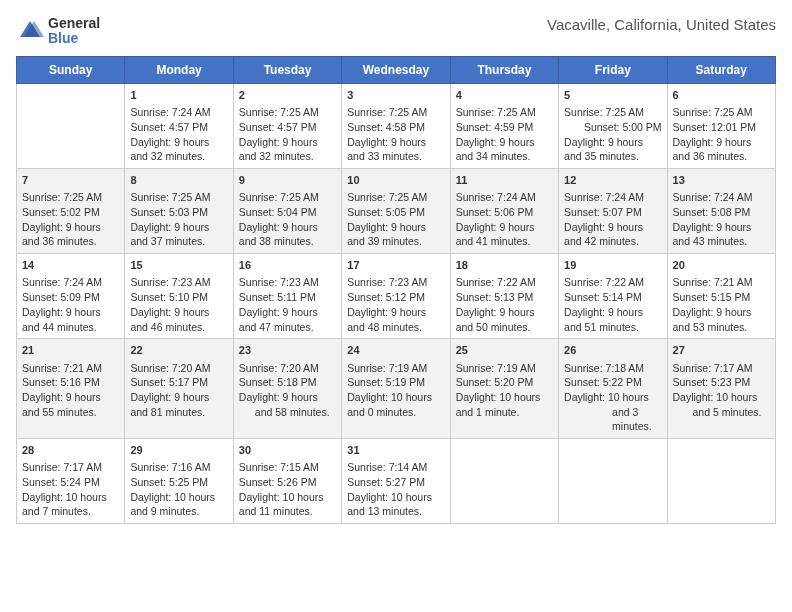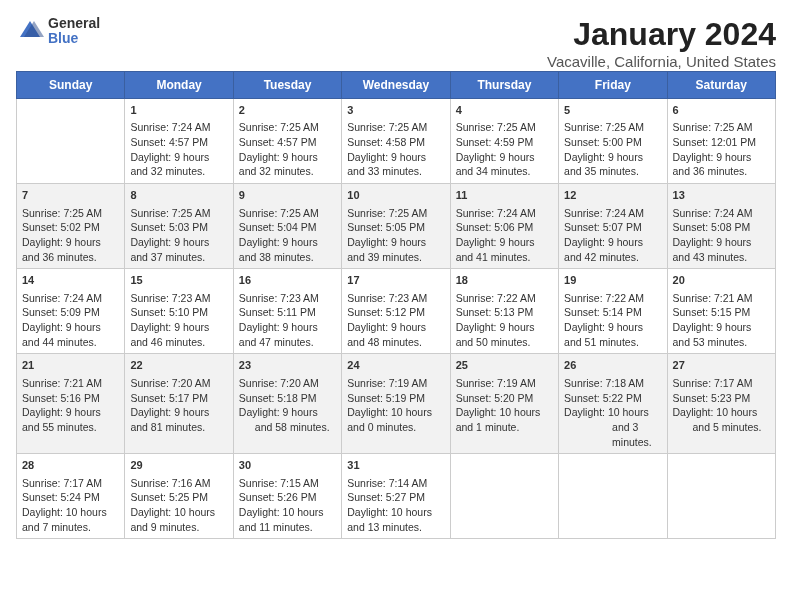--- a/index.html
+++ b/index.html
@@ -7,21 +7,21 @@
       font-family: Arial, sans-serif;
       background: #fff;
       width: 792px;
       min-height: 612px;
       padding: 16px;
     }
     .header-area {
       display: flex;
       justify-content: space-between;
       align-items: flex-start;
-      margin-bottom: 1px;
+      margin-bottom: 9px;
     }
     .logo {
       display: flex;
       align-items: center;
       gap: 4px;
     }
     .logo-text {
       display: flex;
       flex-direction: column;
       line-height: 1.1;
@@ -97,21 +97,20 @@
     <svg class="logo-icon" viewBox="0 0 28 28">
       <polygon points="14,4 24,20 4,20" fill="#4472c4"></polygon>
       <polygon points="18,4 28,20 8,20" fill="#2a4a8a" opacity="0.5"></polygon>
     </svg>
     <div class="logo-text">
       <span class="logo-general">General</span>
       <span class="logo-blue">Blue</span>
     </div>
   </div>
   <div class="title-area">
-    <div class="main-title">January 2024</div>
     <div class="subtitle">Vacaville, California, United States</div>
   </div>
 </div>
 
 <table>
   <thead>
     <tr>
     <th>Sunday</th>
         <th>Monday</th>
         <th>Tuesday</th>
@@ -148,21 +147,21 @@
         <td>
           <span class="day-number">4</span>
           <span style="display: block;">Sunrise: 7:25 AM</span>
           <span style="display: block;">Sunset: 4:59 PM</span>
           <span style="display: block;">Daylight: 9 hours</span>
           <span style="display: block;">and 34 minutes.</span>
         </td>
         <td>
           <span class="day-number">5</span>
           <span style="display: block;">Sunrise: 7:25 AM</span>
-          <span style="display: block;">Sunset: 5:00 PM</span>
+          <span style="display: block; text-align: right;">Sunset: 5:00 PM</span>
           <span style="display: block;">Daylight: 9 hours</span>
           <span style="display: block;">and 35 minutes.</span>
         </td>
         <td>
           <span class="day-number">6</span>
           <span style="display: block;">Sunrise: 7:25 AM</span>
           <span style="display: block;">Sunset: 12:01 PM</span>
           <span style="display: block;">Daylight: 9 hours</span>
           <span style="display: block;">and 36 minutes.</span>
         </td>

